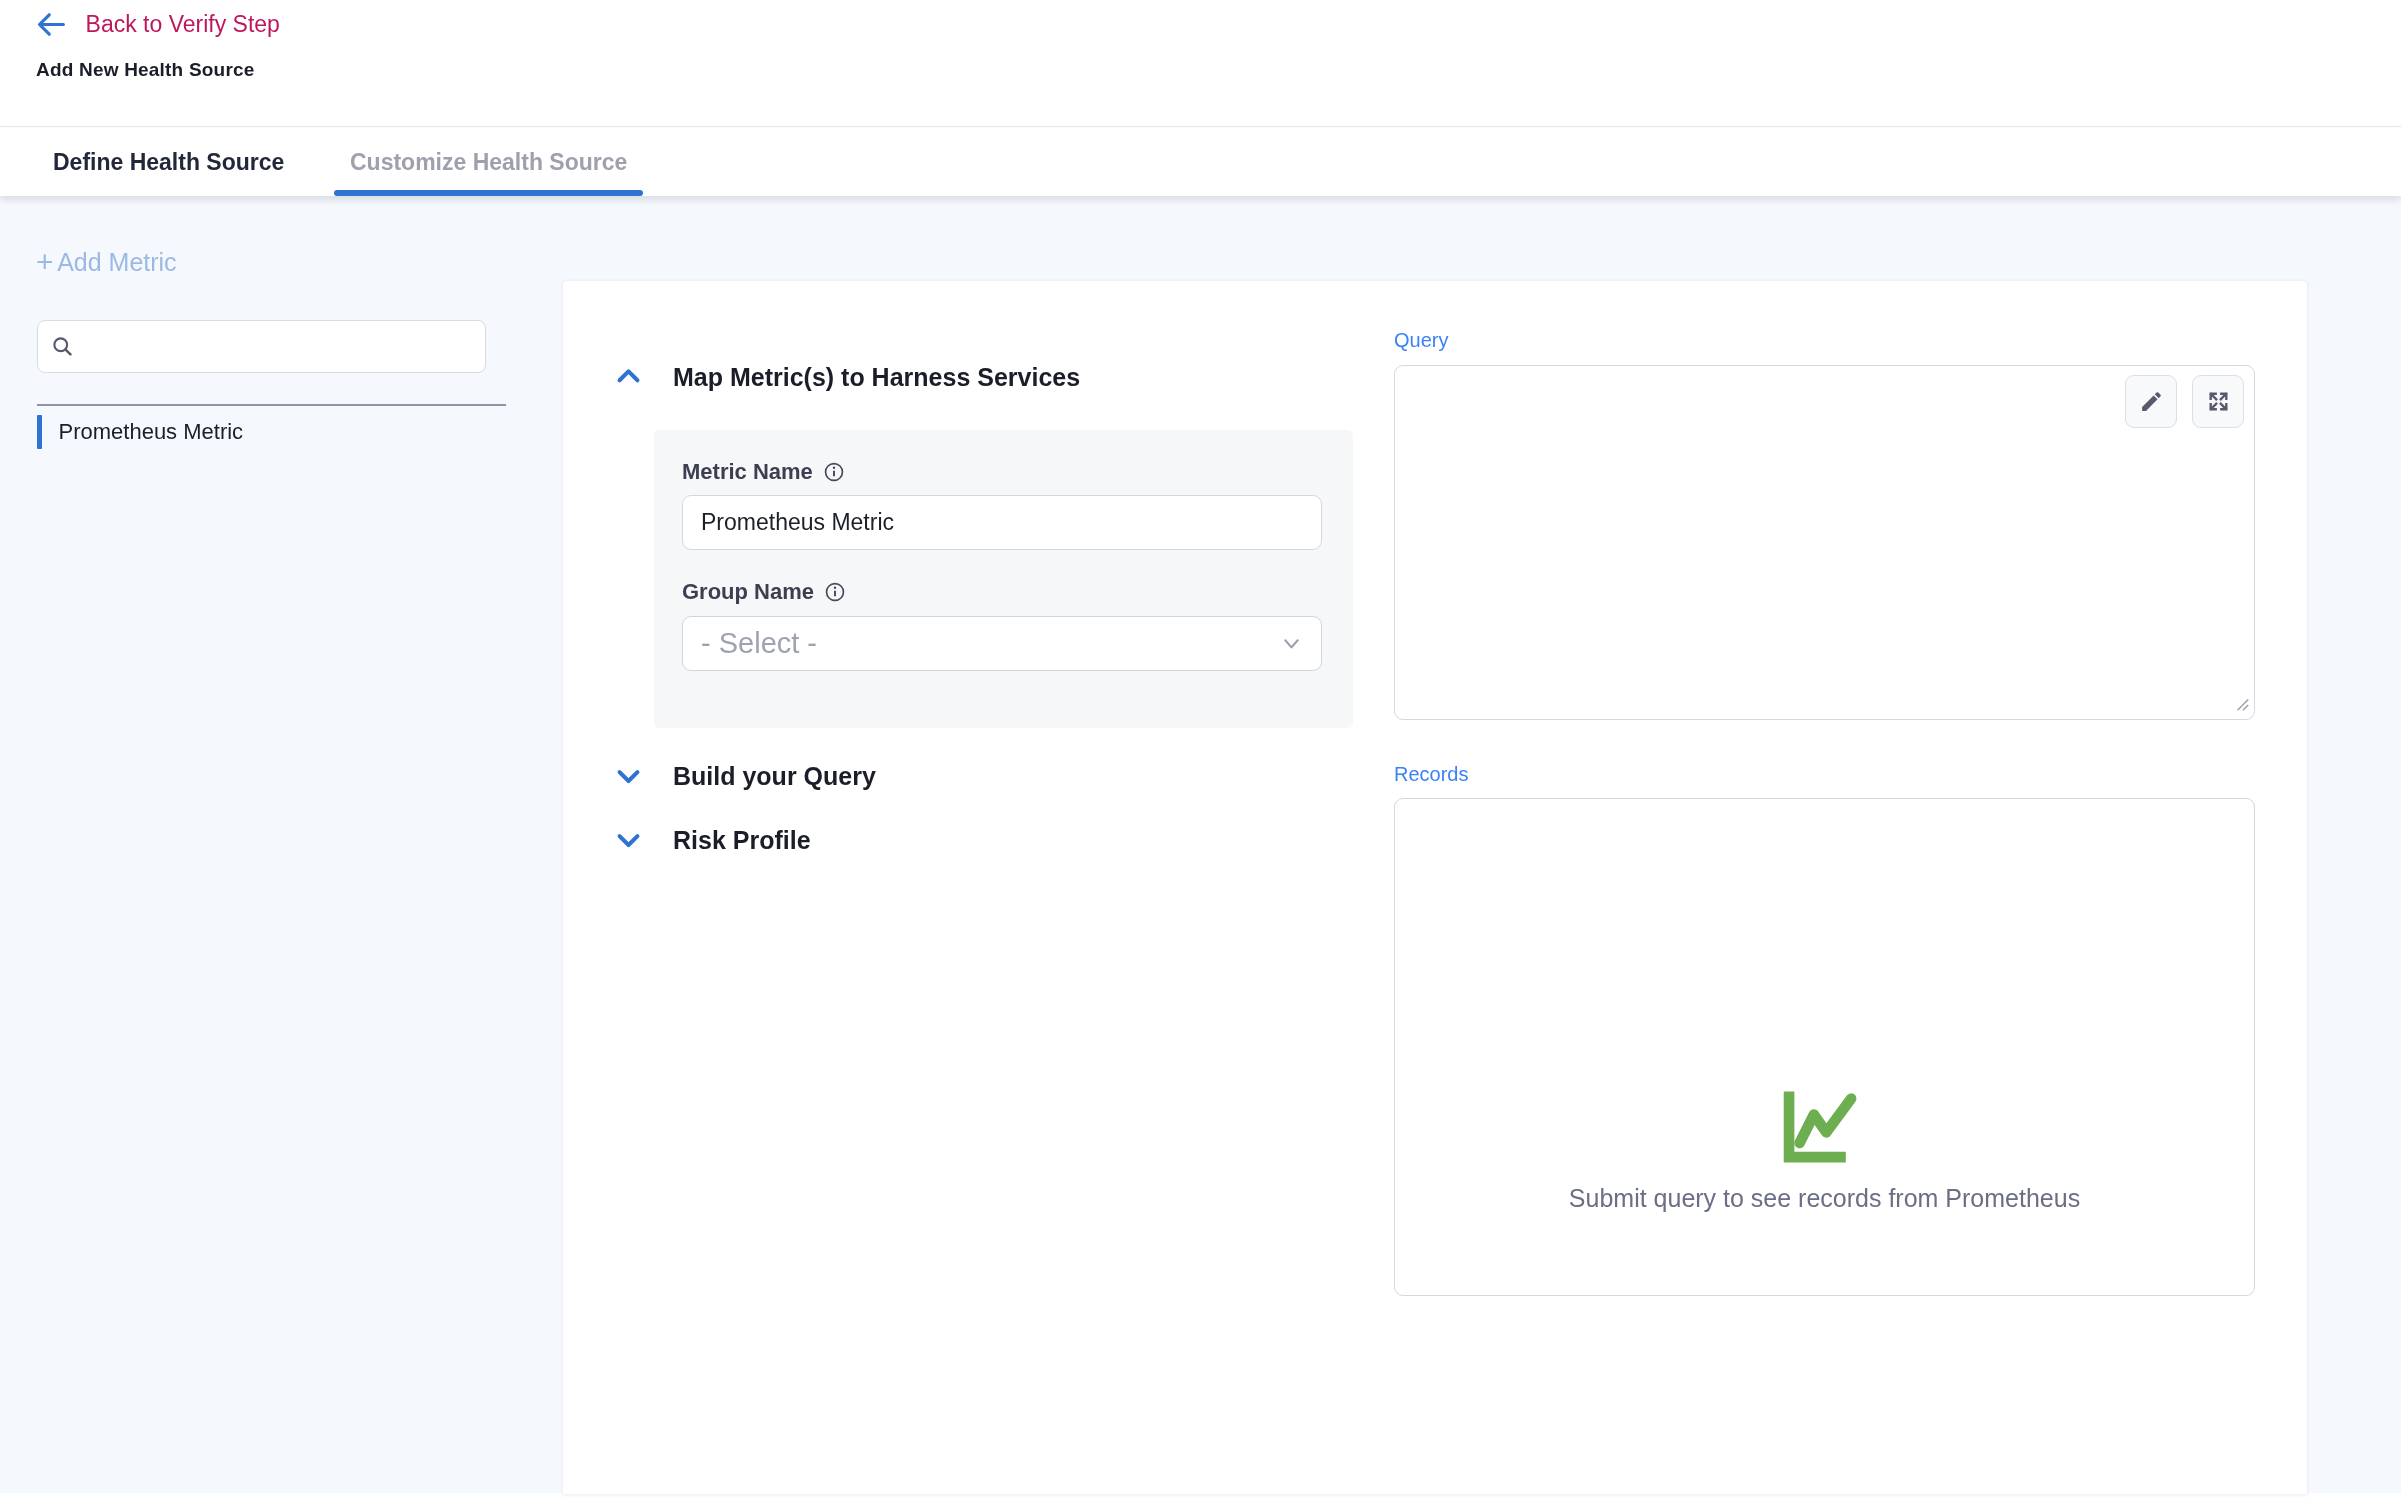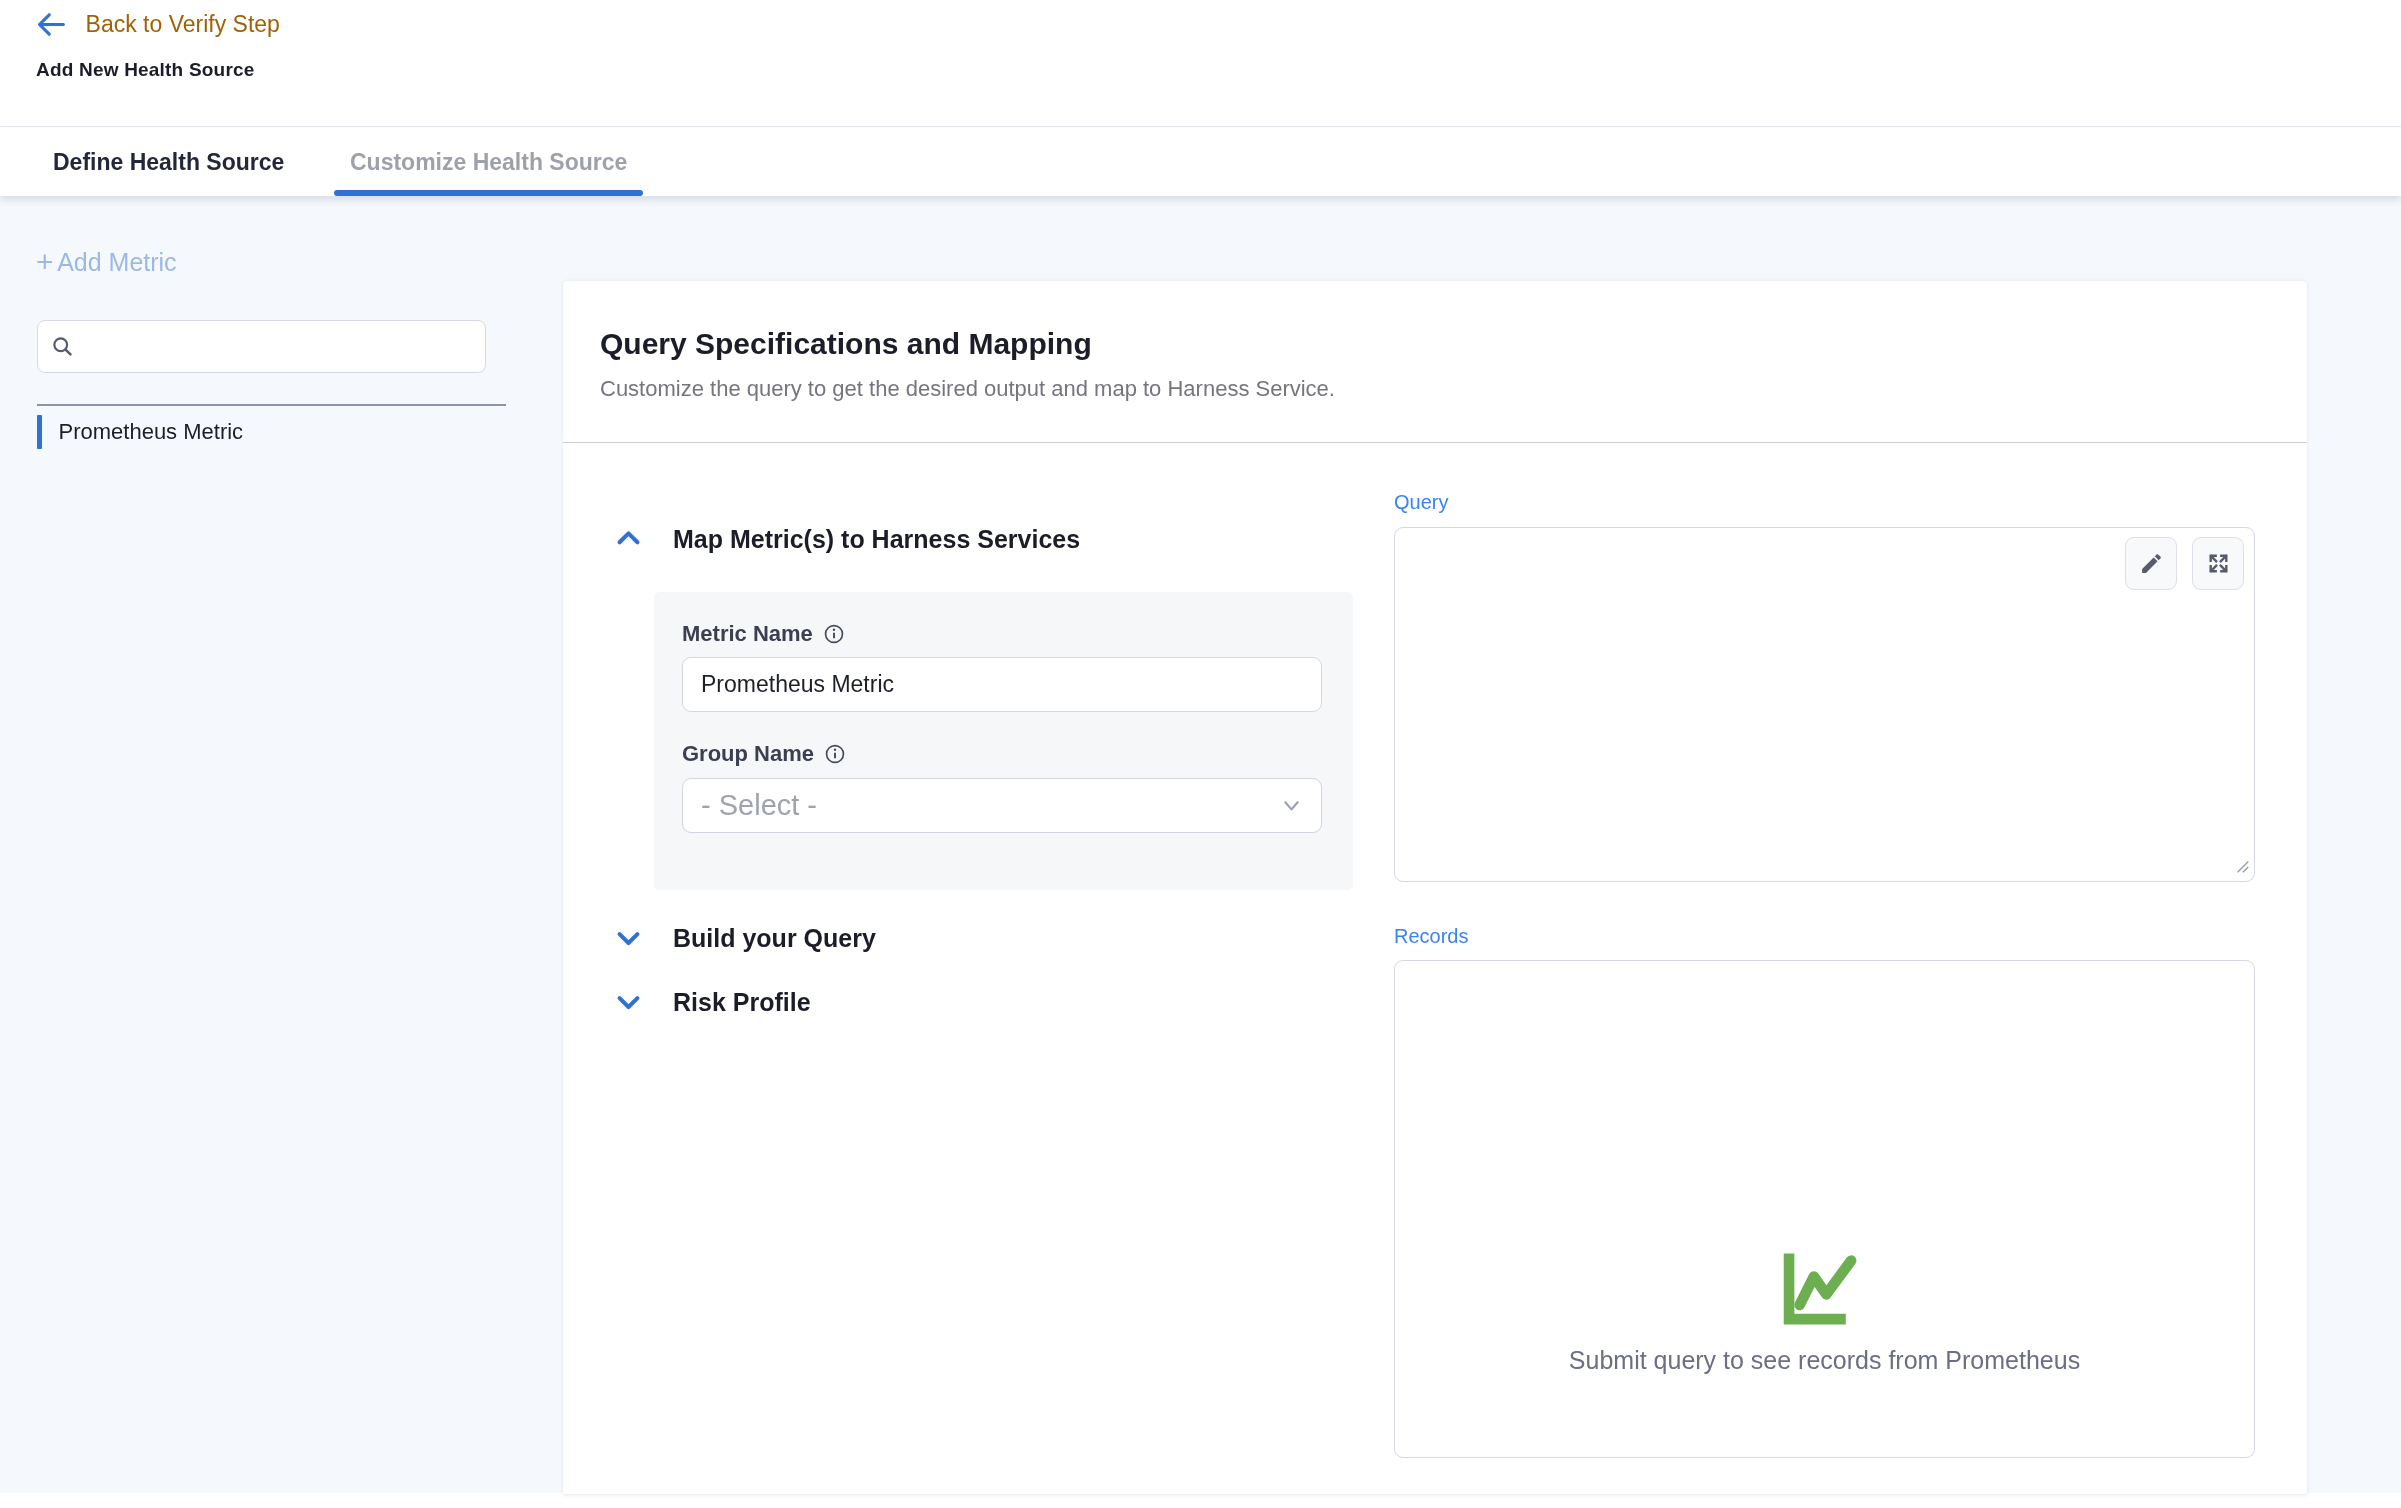--- a/index.html
+++ b/index.html
@@ -12,21 +12,21 @@
   .page { position:absolute; inset:0; }
 
   
   .top-header {
     position:absolute; top:0; left:0; right:0; height:127px;
     background:#fff; border-bottom:0.9px solid #e8e9ee;
   }
   .back-link {
     position:absolute; left:36px; top:10.7px;
     display:flex; align-items:center; gap:19.6px;
-    color:#a16207; font-size:23px; font-weight:500; cursor:pointer;
+    color:#be185d; font-size:23px; font-weight:500; cursor:pointer;
     text-decoration:none;
   }
   .page-title {
     position:absolute; left:36px; top:59px;
     font-size:19px; font-weight:700; color:#1b1d28; letter-spacing:0.2px;
   }
 
   
   .tabbar {
     position:absolute; top:128px; left:0; right:0; height:68px;
@@ -194,24 +194,20 @@
     </div>
 
     <div class="sidebar-divider"></div>
 
     <div class="metric-item">
       <span class="sel-bar"></span>
       <span class="metric-label">Prometheus Metric</span>
     </div>
 
     <div class="card">
-      <div class="card-header">
-        <div class="panel-title">Query Specifications and Mapping</div>
-        <div class="panel-subtitle">Customize the query to get the desired output and map to Harness Service.</div>
-      </div>
 
       <div class="card-body">
 
         <div class="left-col">
 
           <div class="section-row">
             <span style="display:flex;">
               <svg width="27" height="21.4" viewBox="0 0 30 24">
                 <polyline points="5,16 15,6 25,16" stroke="#2e72d2" stroke-width="4.6" fill="none" stroke-linecap="round" stroke-linejoin="round"></polyline>
               </svg>

